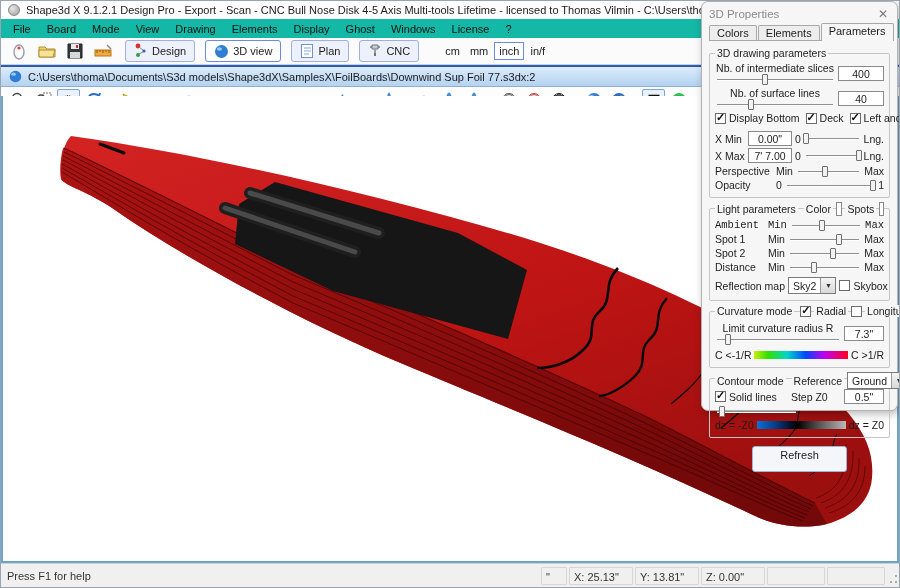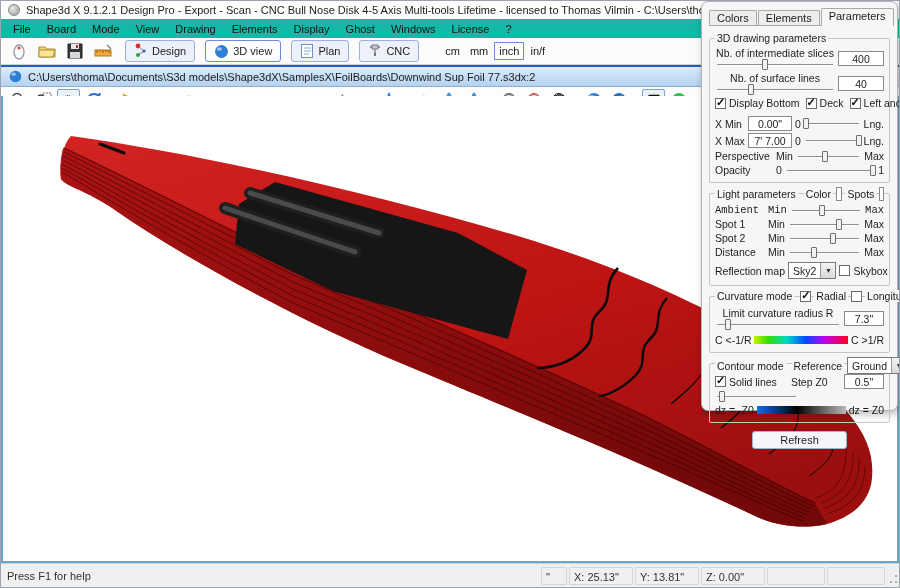--- a/index.html
+++ b/index.html
@@ -70,21 +70,21 @@
 
   .swatch { border:1px solid #8a8a8a; background:#fff; height:14px; }
   .dd { display:flex; border:1px solid #7a7a7a; background:#fff; height:17px; align-items:center; }
   .dd .txt { flex:1; padding:0 4px; font-size:10.5px; }
   .dd .btn { width:15px; height:100%; background:linear-gradient(#f4f4f4,#d8d8d8); border-left:1px solid #9a9a9a; font-size:7px; display:flex; align-items:center; justify-content:center; color:#333; }
 
   .grad-curv { flex:1; height:8px; background:linear-gradient(to right,#c8f000 0%,#30e000 15%,#00d8c8 35%,#0048ff 55%,#c000f0 75%,#ff0020 100%); }
   .grad-dz { flex:1; height:8px; background:linear-gradient(to right,#0a70d8 0%,#063a80 22%,#000 45%,#555 70%,#b8b8b8 100%); }
 
   .refresh-row { display:flex; justify-content:center; margin-top:8px; }
-  .refresh-btn { width:95px; height:18px; border:1px solid #9cb4d8; border-radius:3px; background:#f4f6fa; text-align:center; line-height:16px; font-size:11px; }
+  .refresh-btn { width:95px; height:26px; border:1px solid #9cb4d8; border-radius:3px; background:#f4f6fa; text-align:center; line-height:16px; font-size:11px; }
   .tiny { font-size:10.5px; white-space:nowrap; }
 </style>
 </head>
 <body>
 
 <div class="titlebar">
   <div class="app-logo"></div>
   <div class="title-text">Shape3d X 9.1.2.1 Design Pro - Export - Scan - CNC Bull Nose Disk 4-5 Axis Multi-tools Lifetime - licensed to Thomas Vilmin - C:\Users\thoma\Documents\S3d mode</div>
 </div>
 
@@ -434,20 +434,24 @@
   <span class="cell c-unit">"</span>
   <span class="cell c-x">X: 25.13"</span>
   <span class="cell c-y">Y: 13.81"</span>
   <span class="cell c-z">Z: 0.00"</span>
   <span class="cell c-e1"></span>
   <span class="cell c-e2"></span>
   <span class="grip"></span>
 </div>
 
 <div class="panel">
+  <div class="panel-title-row">
+    <span class="panel-title">3D Properties</span>
+    <span class="panel-close">✕</span>
+  </div>
   <div class="tabs">
     <span class="tab">Colors</span>
     <span class="tab">Elements</span>
     <span class="tab active">Parameters</span>
   </div>
 
   <div class="group" style="margin-top:12px;">
     <div class="group-head">
         <span class="lbl">3D drawing parameters</span>
       </div>

